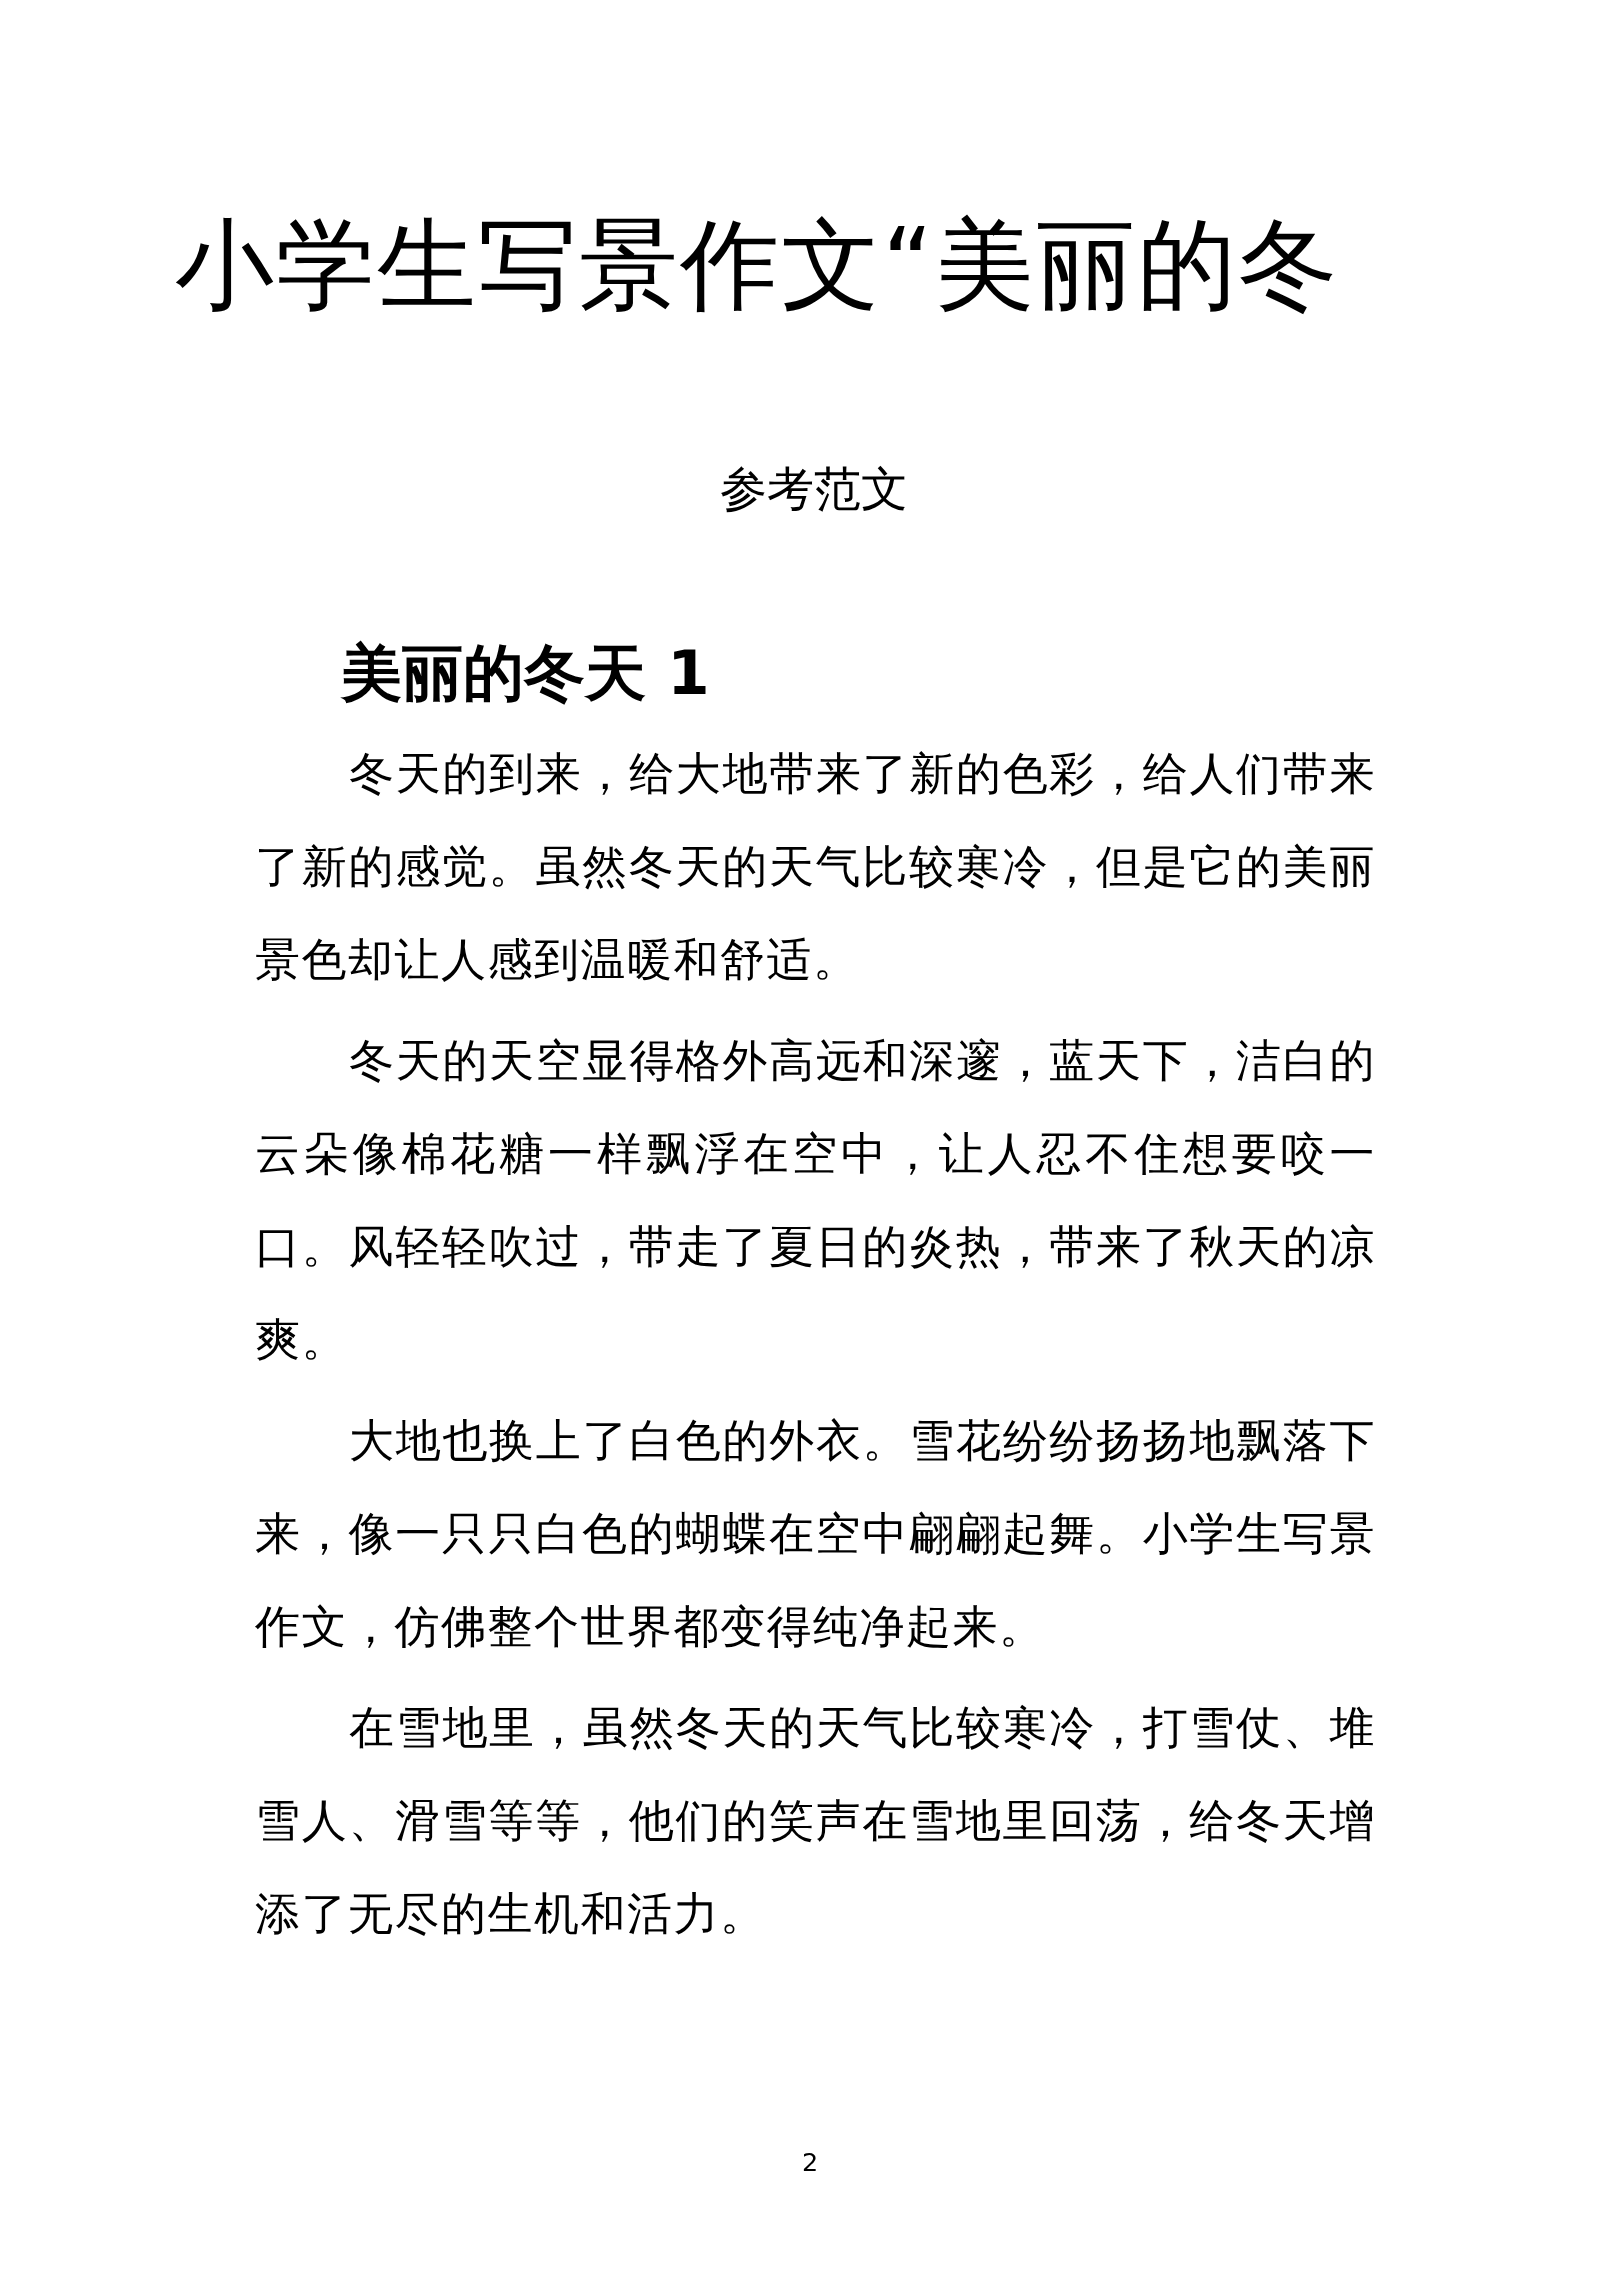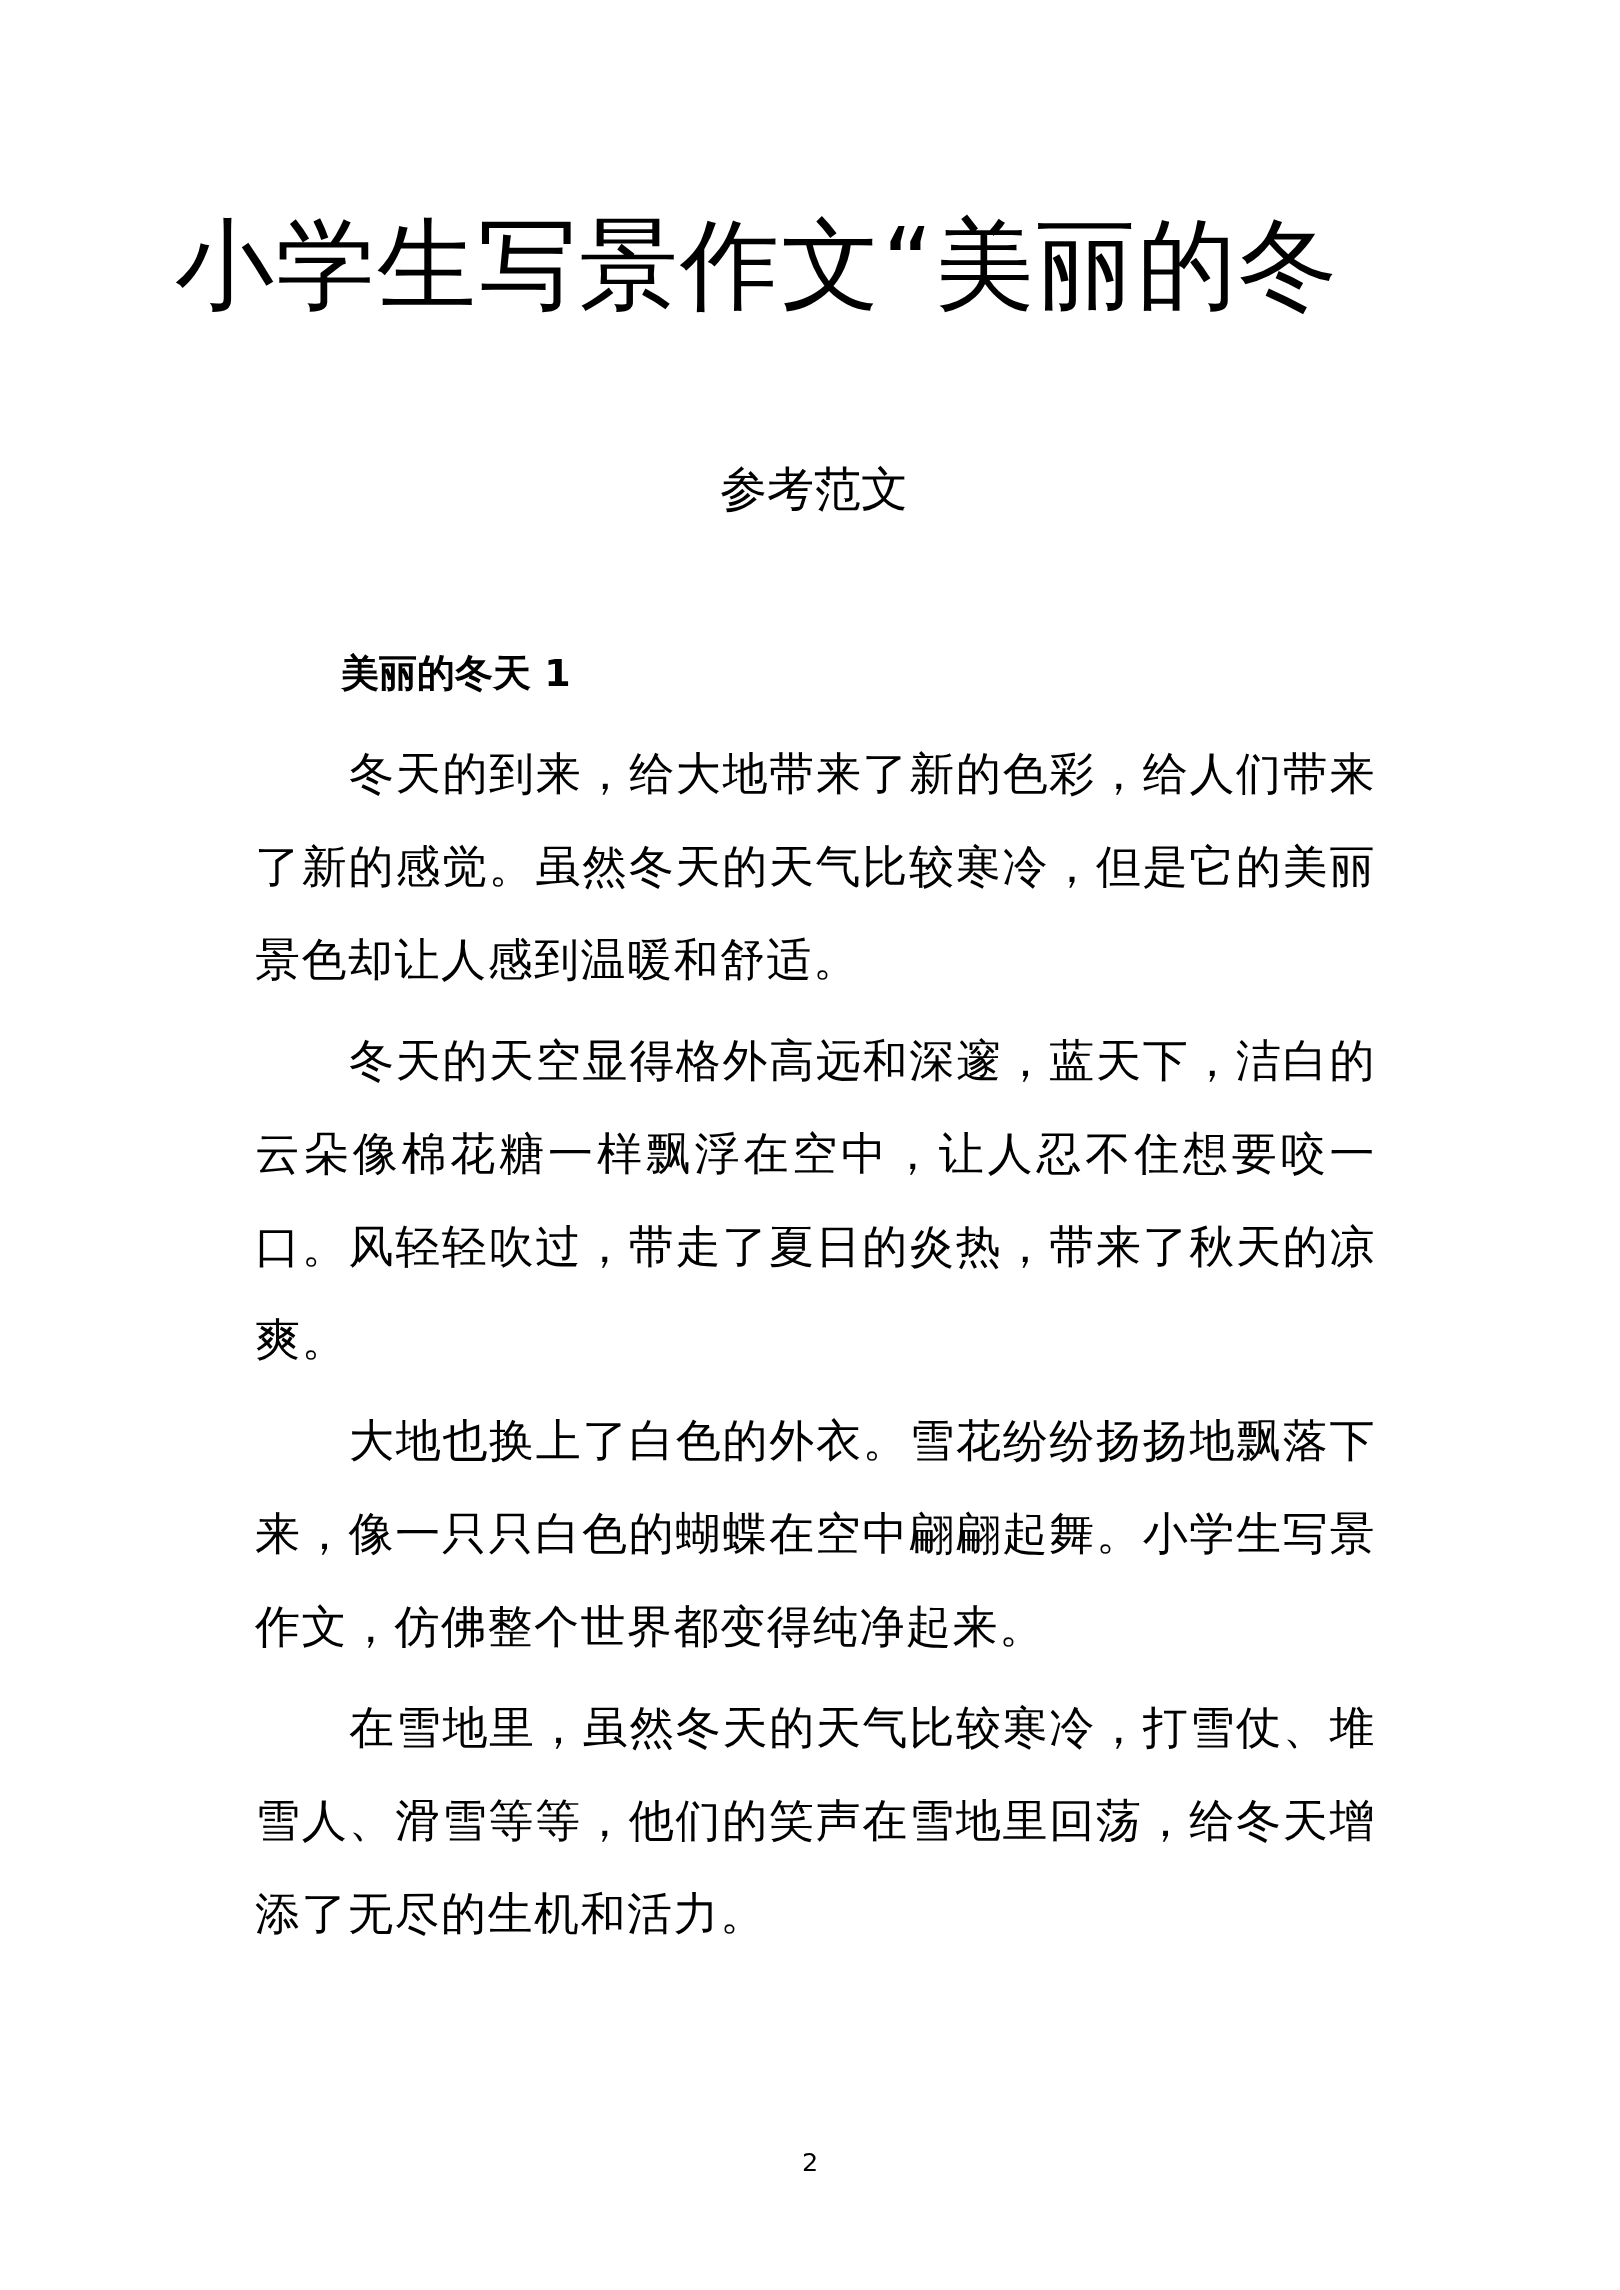--- a/index.html
+++ b/index.html
@@ -58,21 +58,21 @@
     margin-left: 7.8px;
     font-family: Liberation Mono, monospace;
   }
   .content {
     position: absolute;
     left: 247px;
     top: 627px;
     width: 1137px;
   }
   .heading {
-    font-size: 38px;
+    font-size: 61px;
     font-weight: bold;
     line-height: 92px;
     margin: 0;
     padding-left: 94px;
     height: 92px;
   }
   .para {
     font-size: 45px;
     line-height: 93px;
     margin: 8px;

